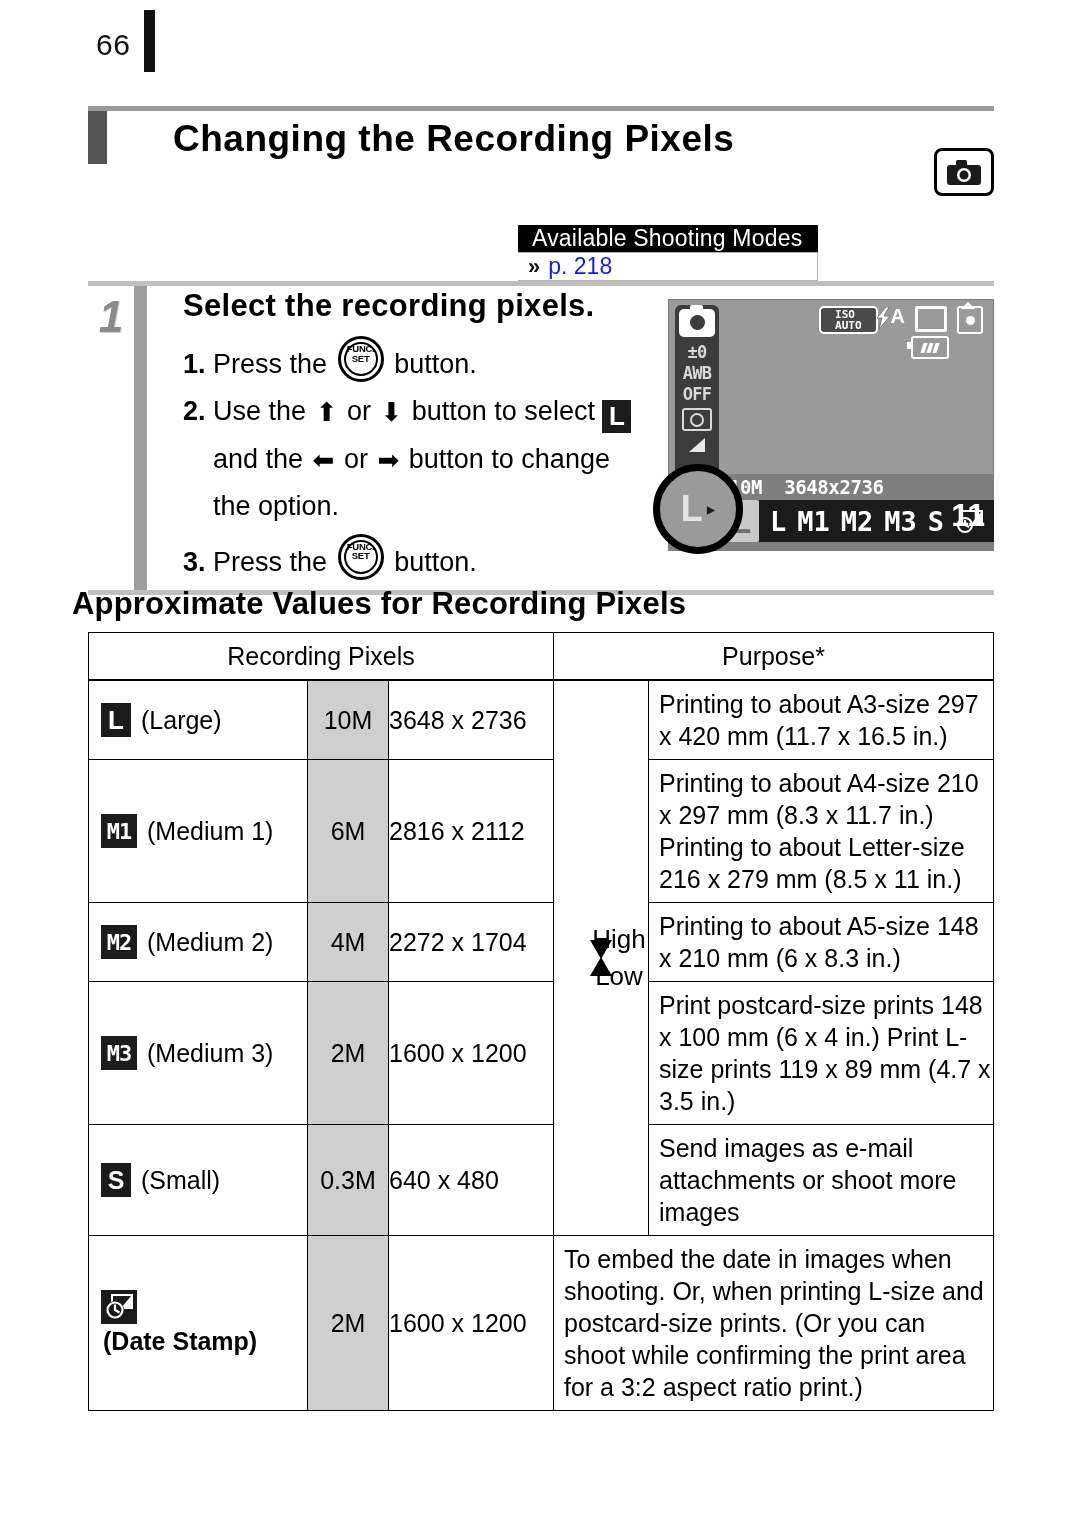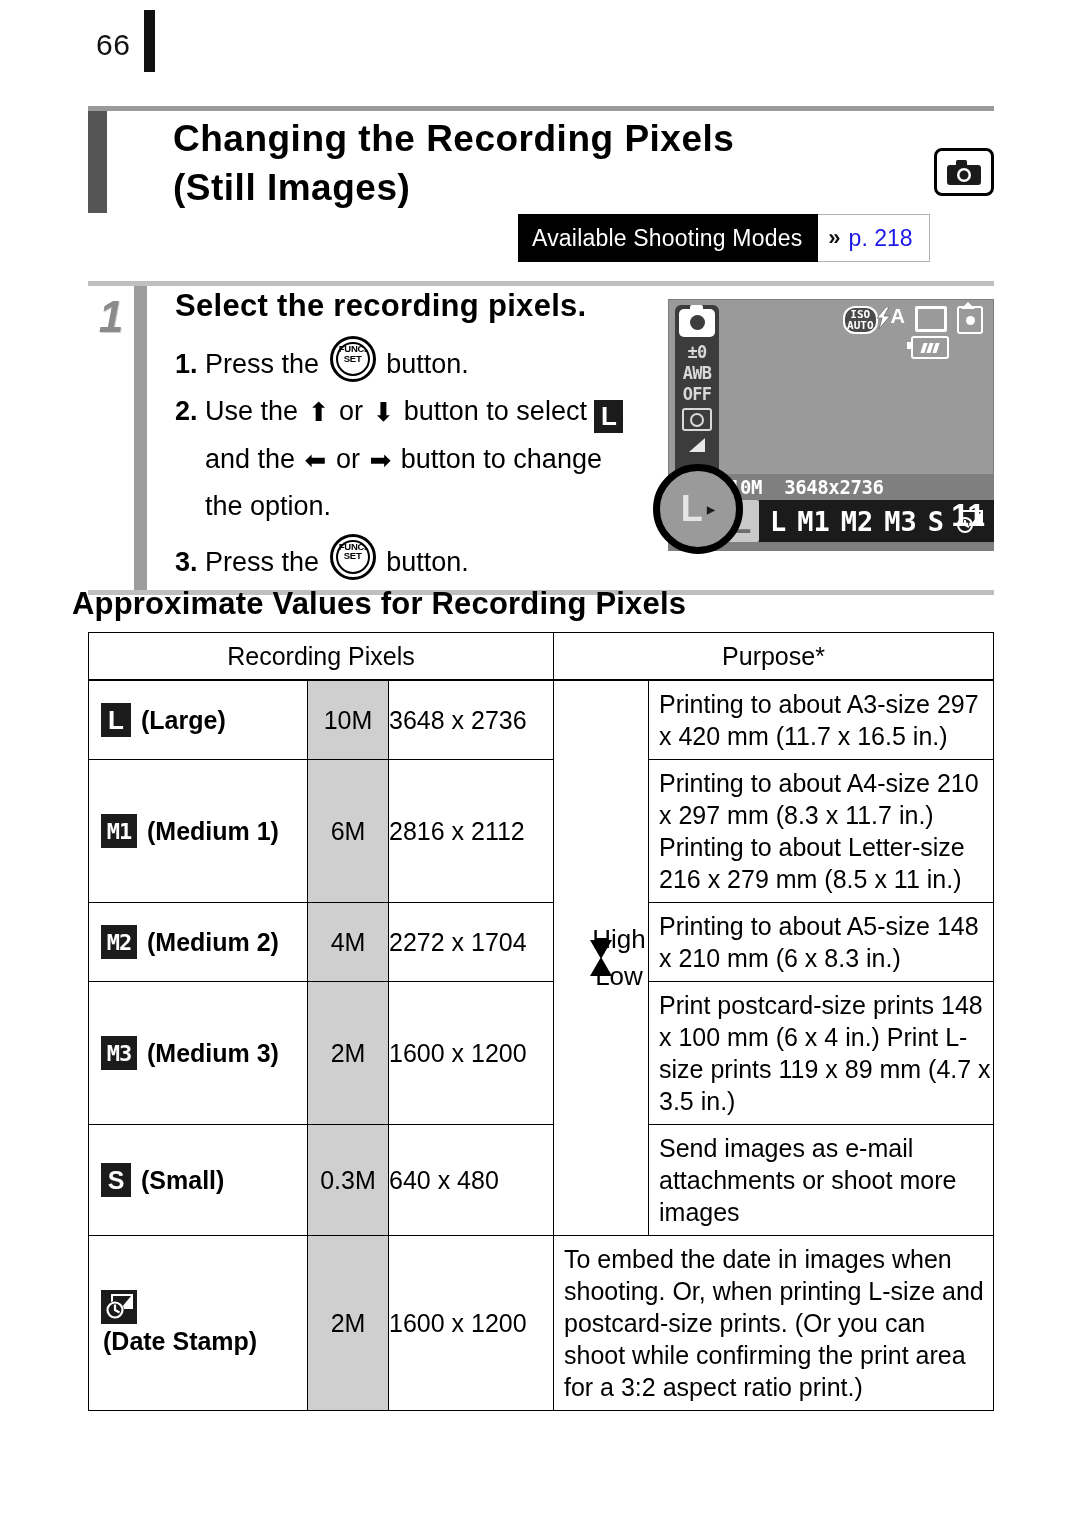--- a/index.html
+++ b/index.html
@@ -29,21 +29,21 @@
     letter-spacing:0.5px;color:#000;
   }
   .cam-badge{
     position:absolute;right:0;top:42px;
     width:54px;height:42px;border:3px solid #000;border-radius:8px;
     background:#fff;display:flex;align-items:center;justify-content:center;
   }
   .cam-badge svg{display:block;}
 
   
-  .modes{position:absolute;left:518px;top:214px;display:flex;height:48px;}
+  .modes{position:absolute;left:518px;top:225px;display:flex;height:28px;flex-direction:column;}
   .modes-label{
     background:#000;color:#fff;font-size:23px;
     display:flex;align-items:center;padding:0 16px 0 14px;letter-spacing:0.2px;
   }
   .modes-ref{
     background:#fff;border:1px solid #b3b3b3;border-left:none;
     display:flex;align-items:center;padding:0 16px 0 10px;gap:8px;
   }
   .modes-chev{font-size:22px;font-weight:bold;color:#111;letter-spacing:-4px;padding-right:4px;}
   .modes-page{font-size:23px;color:#1b17e8;}
@@ -52,21 +52,21 @@
   .step-sec{position:absolute;left:88px;top:281px;width:906px;}
   .step-topline{width:906px;height:5px;background:#bfbfbf;}
   .step-row{display:flex;position:relative;min-height:272px;}
   .step-num{
     width:46px;flex:0 0 46px;
     font-size:44px;font-style:italic;font-weight:bold;
     color:#8a8a8a;text-align:center;padding-top:6px;
     text-shadow:1px 1px 0 #d0d0d0;
   }
   .step-accent{width:13px;flex:0 0 13px;background:#9d9d9d;}
-  .step-content{flex:1;padding-left:28px;padding-top:2px;}
+  .step-content{flex:1;padding-left:36px;padding-top:2px;}
   .step-title{font-size:31px;font-weight:bold;letter-spacing:0.3px;margin:0 0 12px 0;}
   .sub{font-size:27px;line-height:1.48;margin:0 0 7px 0;}
   .sub b{font-weight:bold;}
   .sub-ind{padding-left:30px;}
   .step-botline{width:906px;height:5px;background:#bfbfbf;}
 
   .funcset{
     display:inline-block;vertical-align:-9px;width:40px;height:40px;border-radius:50%;
     border:3px solid #000;position:relative;background:#fff;margin:0 3px;
   }
@@ -113,22 +113,22 @@
     display:flex;align-items:center;justify-content:center;margin-top:2px;
   }
   .lcd-side .sbox:after{content:"";width:10px;height:10px;border-radius:50%;border:2px solid #d9d9d9;}
   .lcd-side .stri{
     width:0;height:0;margin-top:5px;
     border-left:16px solid transparent;border-bottom:14px solid #e8e8e8;
   }
 
   .lcd-top-right{position:absolute;right:10px;top:6px;display:flex;align-items:flex-start;gap:10px;}
   .iso-badge{
-    border:2px solid #fff;border-radius:12px;color:#fff;background:#4a4a4a;
-    font-size:11px;font-weight:bold;line-height:1.02;text-align:center;padding:1px 2px;
+    border:2px solid #fff;border-radius:5px;color:#fff;background:#4a4a4a;
+    font-size:11px;font-weight:bold;line-height:1.02;padding:1px 14px;
     font-family:"Liberation Sans Mono",monospace;
   }
   .flash-a{color:#fff;font-size:20px;font-weight:bold;line-height:1;position:relative;padding-left:3px;}
   .rect-ico{width:26px;height:20px;border:3px solid #fff;border-radius:2px;}
   .tripod-ico{
     width:22px;height:24px;border:2.5px solid #fff;border-radius:3px;position:relative;
     display:flex;align-items:center;justify-content:center;
   }
   .tripod-ico:after{content:"";width:9px;height:9px;border-radius:50%;background:#fff;}
   .tripod-cap{position:absolute;right:6px;top:-6px;width:0;height:0;border-left:7px solid transparent;border-right:7px solid transparent;border-bottom:7px solid #fff;}
@@ -172,21 +172,21 @@
     font-weight:normal;font-size:25px;
   }
   .thead td{border-top:3px solid #000;border-bottom:2px solid #000;height:46px;text-align:center;font-size:26px;}
   .rowtop{border-top:2px solid #000 !important;}
   .c-name{width:206px;padding-left:12px !important;}
   .c-mp{width:80px;background:#cfcfcf;text-align:center;}
   .c-dim{width:164px;text-align:left;}
   .c-arrow{width:94px;text-align:center;}
   .c-purp{padding:7px 0 7px 10px !important;line-height:1.28;font-size:25px;}
   .namecell{display:flex;align-items:center;gap:10px;font-size:25px;font-weight:bold;}
-  .namecell .lbl{font-weight:bold;}
+  .namecell .lbl{font-weight:normal;}
   .sq{
     background:#1b1b1b;color:#fff;font-weight:bold;text-align:center;
     display:inline-flex;align-items:center;justify-content:center;flex:0 0 auto;
   }
   .sq-l{width:30px;height:34px;font-size:26px;}
   .sq-m{width:36px;height:34px;font-size:22px;letter-spacing:-1px;font-family:"Liberation Sans Mono",monospace;}
   .sq-s{width:30px;height:34px;font-size:25px;}
   .sq-ds{width:36px;height:34px;}
   .datecell{font-size:25px;font-weight:bold;padding-left:2px;}
   .arrowbox{
@@ -215,21 +215,20 @@
   <div class="page-bar"></div>
 </div>
 
 <div class="title-wrap">
   <div class="title-topline"></div>
   <div class="title-body">
     <div class="title-accent"></div>
     <div class="title-text">
       <h1>
         <span>Changing the Recording Pixels</span><br>
-        <span>(Still Images)</span>
       </h1>
     </div>
   </div>
   <div class="cam-badge">
     <svg width="34" height="25" viewBox="0 0 34 25" aria-hidden="true">
       <rect x="0" y="5" width="34" height="20" rx="3" fill="#1b1b1b"></rect>
       <rect x="9" y="0" width="11" height="6" rx="1.5" fill="#1b1b1b"></rect>
       <circle cx="17" cy="15" r="7" fill="#ffffff"></circle>
       <circle cx="17" cy="15" r="4.5" fill="#1b1b1b"></circle>
     </svg>

